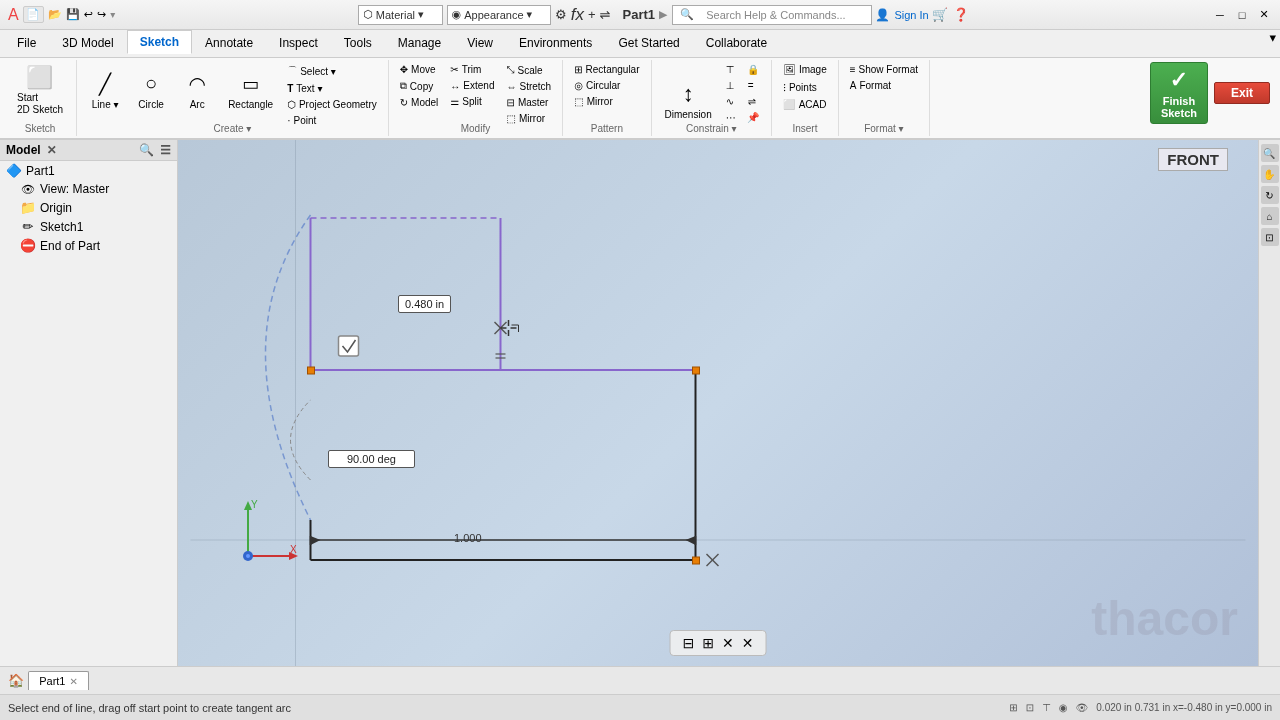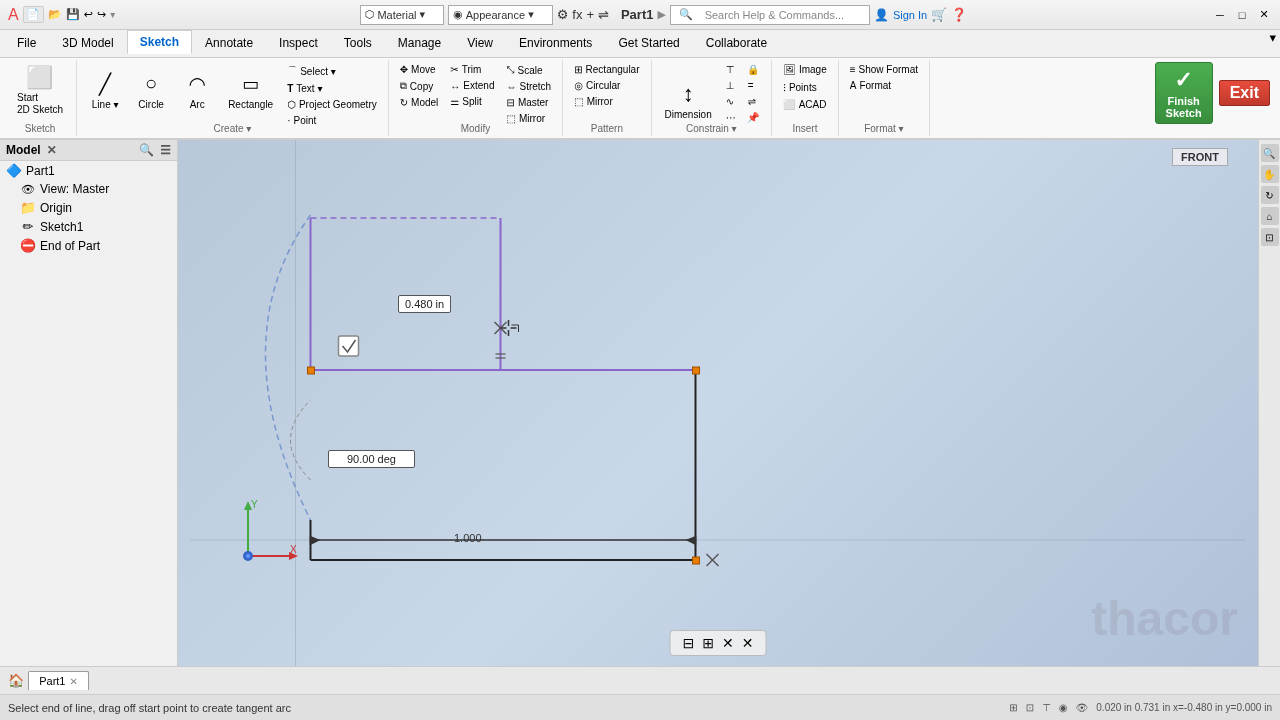--- a/index.html
+++ b/index.html
@@ -122,24 +122,24 @@
       border-radius: 3px;
       cursor: pointer;
       font-size: 11px;
       font-weight: bold;
       display: flex; flex-direction: column; align-items: center; gap: 2px;
     }
     .exit-btn {
       background: linear-gradient(to bottom, #e74c3c, #c0392b);
       color: #fff;
       border: 1px solid #922b21;
-      padding: 3px 10px;
+      padding: 3px 16px;
       border-radius: 2px;
       cursor: pointer;
-      font-size: 16px;
+      font-size: 12px;
       font-weight: bold;
     }
 
     
     #main-layout {
       display: flex;
       height: calc(720px - 30px - 28px - 82px - 26px - 28px);
     }
 
     
@@ -269,21 +269,21 @@
     }
 
     
     .front-label {
       position: absolute;
       top: 8px;
       right: 30px;
       background: #e8e8f0;
       border: 1px solid #aaa;
       padding: 2px 8px;
-      font-size: 11px;
+      font-size: 15px;
       font-weight: bold;
       color: #333;
     }
 
     
     .axis-container {
       position: absolute;
       bottom: 90px;
       left: 40px;
       width: 80px;
@@ -316,21 +316,21 @@
     <span style="font-size:10px; color:#888; cursor:pointer;">▾</span>
   </div>
   <div id="titlebar-center">
     <div class="tb-dropdown">
       <span style="font-size:11px;">⬡</span>&nbsp;<span>Material</span>&nbsp;▾
     </div>
     <div class="tb-dropdown">
       <span style="font-size:11px;">◉</span>&nbsp;<span>Appearance</span>&nbsp;▾
     </div>
     <span style="cursor:pointer; font-size:13px;">⚙</span>
-    <span style="cursor:pointer; font-size:13px; ">fx</span>
+    <span style="cursor:pointer; font-size:17px; font-style:italic;">fx</span>
     <span style="cursor:pointer; font-size:13px;">+</span>
     <span style="cursor:pointer; font-size:13px;">⇌</span>
     <strong style="margin-left:8px; font-size:13px;">Part1</strong>
     <span style="font-size:11px; color:#888;">▶</span>
     <div class="search-bar">
       <span style="color:#aaa; font-size:11px;">🔍</span>
       <span style="color:#888; margin-left:12px; font-size:11px;">Search Help &amp; Commands...</span>
     </div>
     <span style="font-size:12px;">👤</span>
     <span style="cursor:pointer; color:#0066cc; font-size:11px;">Sign In</span>

